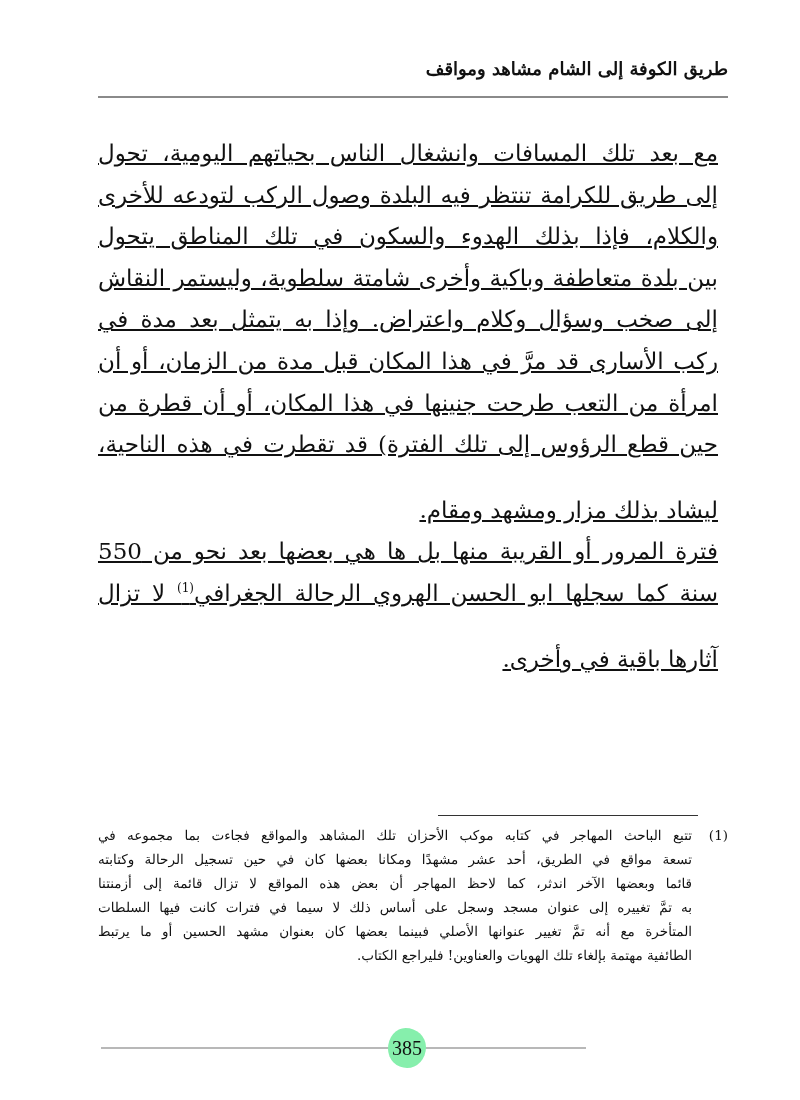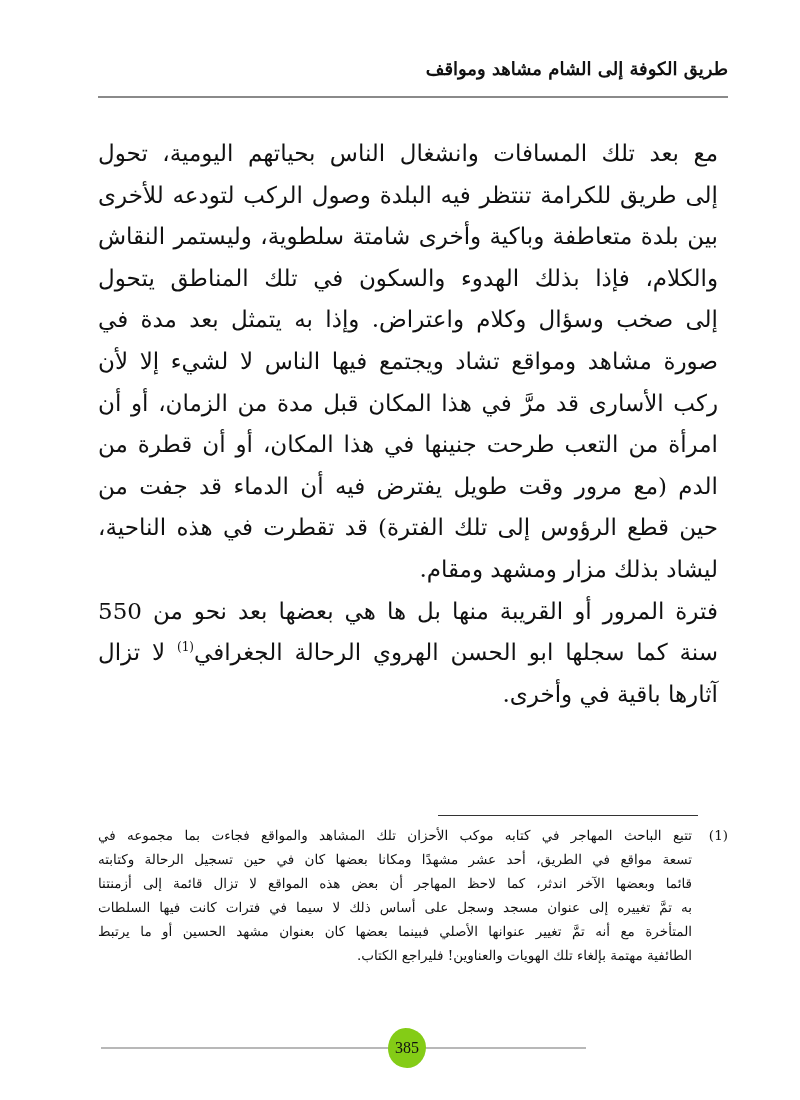--- a/index.html
+++ b/index.html
@@ -9,63 +9,61 @@
   }
   .header-title {
     position: absolute; top: 58px; left: 98px; width: 630px; text-align: right;
     direction: rtl; font-size: 18px; font-weight: bold; color: #111;
   }
   .header-rule {
     position: absolute; top: 96px; left: 98px; width: 630px; height: 2px; background: #8a8a8a;
   }
   .body-text {
     position: absolute; top: 133px; left: 98px; width: 620px; direction: rtl;
-    font-size: 23px; line-height: 41.6px; text-align: justify; text-align-last: justify; color: #111;
+    font-size: 23px; line-height: 41.6px; text-align: justify; text-align-last: justify; color: #111; text-decoration: underline;
   }
   .body-text .line { display: block; white-space: nowrap; }
-  .body-text .line.last { text-align-last: right; }
+  .body-text .line.last { text-align-last: right; margin-top: 24px; }
   .body-text .indent { padding-right: 28px; }
   sup.fnref { font-size: 12px; vertical-align: super; line-height: 0; }
   .fn-rule {
     position: absolute; top: 815px; left: 438px; width: 260px; height: 1px; background: #333;
   }
   .footnote {
     position: absolute; top: 823px; left: 98px; width: 630px; direction: rtl;
     font-size: 13.5px; line-height: 24px; color: #111;
   }
   .footnote .fn-num { position: absolute; right: 0; top: 0; }
   .footnote .fn-body { margin-right: 36px; }
   .footnote .fn-body .line { display: block; white-space: nowrap; text-align: justify; text-align-last: justify; }
   .footnote .fn-body .line.last { text-align-last: right; }
   .page-rule {
     position: absolute; top: 1047px; left: 101px; width: 485px; height: 2px; background: #b8b8b8;
   }
   .page-num {
     position: absolute; top: 1028px; left: 388px; width: 38px; height: 40px;
-    background: #84cc16; border-radius: 46% 54% 50% 50% / 52% 48% 52% 48%;
+    background: #86efac; border-radius: 46% 54% 50% 50% / 52% 48% 52% 48%;
     display: flex; align-items: center; justify-content: center;
-    font-family: "Liberation Serif", serif; font-size: 16px; color: #111;
+    font-family: "Liberation Serif", serif; font-size: 20px; color: #111;
   }
 </style>
 </head>
 <body>
 
 <div class="header-title">طريق الكوفة إلى الشام مشاهد ومواقف</div>
 <div class="header-rule"></div>
 
 <div class="body-text">
   <span class="line">مع بعد تلك المسافات وانشغال الناس بحياتهم اليومية، تحول</span>
   <span class="line">إلى طريق للكرامة تنتظر فيه البلدة وصول الركب لتودعه للأخرى</span>
+  <span class="line">والكلام، فإذا بذلك الهدوء والسكون في تلك المناطق يتحول</span>
   <span class="line">بين بلدة متعاطفة وباكية وأخرى شامتة سلطوية، وليستمر النقاش</span>
-  <span class="line">والكلام، فإذا بذلك الهدوء والسكون في تلك المناطق يتحول</span>
   <span class="line">إلى صخب وسؤال وكلام واعتراض. وإذا به يتمثل بعد مدة في</span>
-  <span class="line">صورة مشاهد ومواقع تشاد ويجتمع فيها الناس لا لشيء إلا لأن</span>
   <span class="line">ركب الأسارى قد مرَّ في هذا المكان قبل مدة من الزمان، أو أن</span>
   <span class="line">امرأة من التعب طرحت جنينها في هذا المكان، أو أن قطرة من</span>
-  <span class="line">الدم (مع مرور وقت طويل يفترض فيه أن الدماء قد جفت من</span>
   <span class="line">حين قطع الرؤوس إلى تلك الفترة) قد تقطرت في هذه الناحية،</span>
   <span class="line last">ليشاد بذلك مزار ومشهد ومقام.</span>
 
   <span class="line">فترة المرور أو القريبة منها بل ها هي بعضها بعد نحو من 550</span>
   <span class="line"><span>سنة كما سجلها ابو الحسن الهروي الرحالة الجغرافي</span><sup class="fnref">(1)</sup><span> لا تزال</span></span>
   <span class="line last">آثارها باقية في وأخرى.</span>
 </div>
 
 <div class="fn-rule"></div>
 

